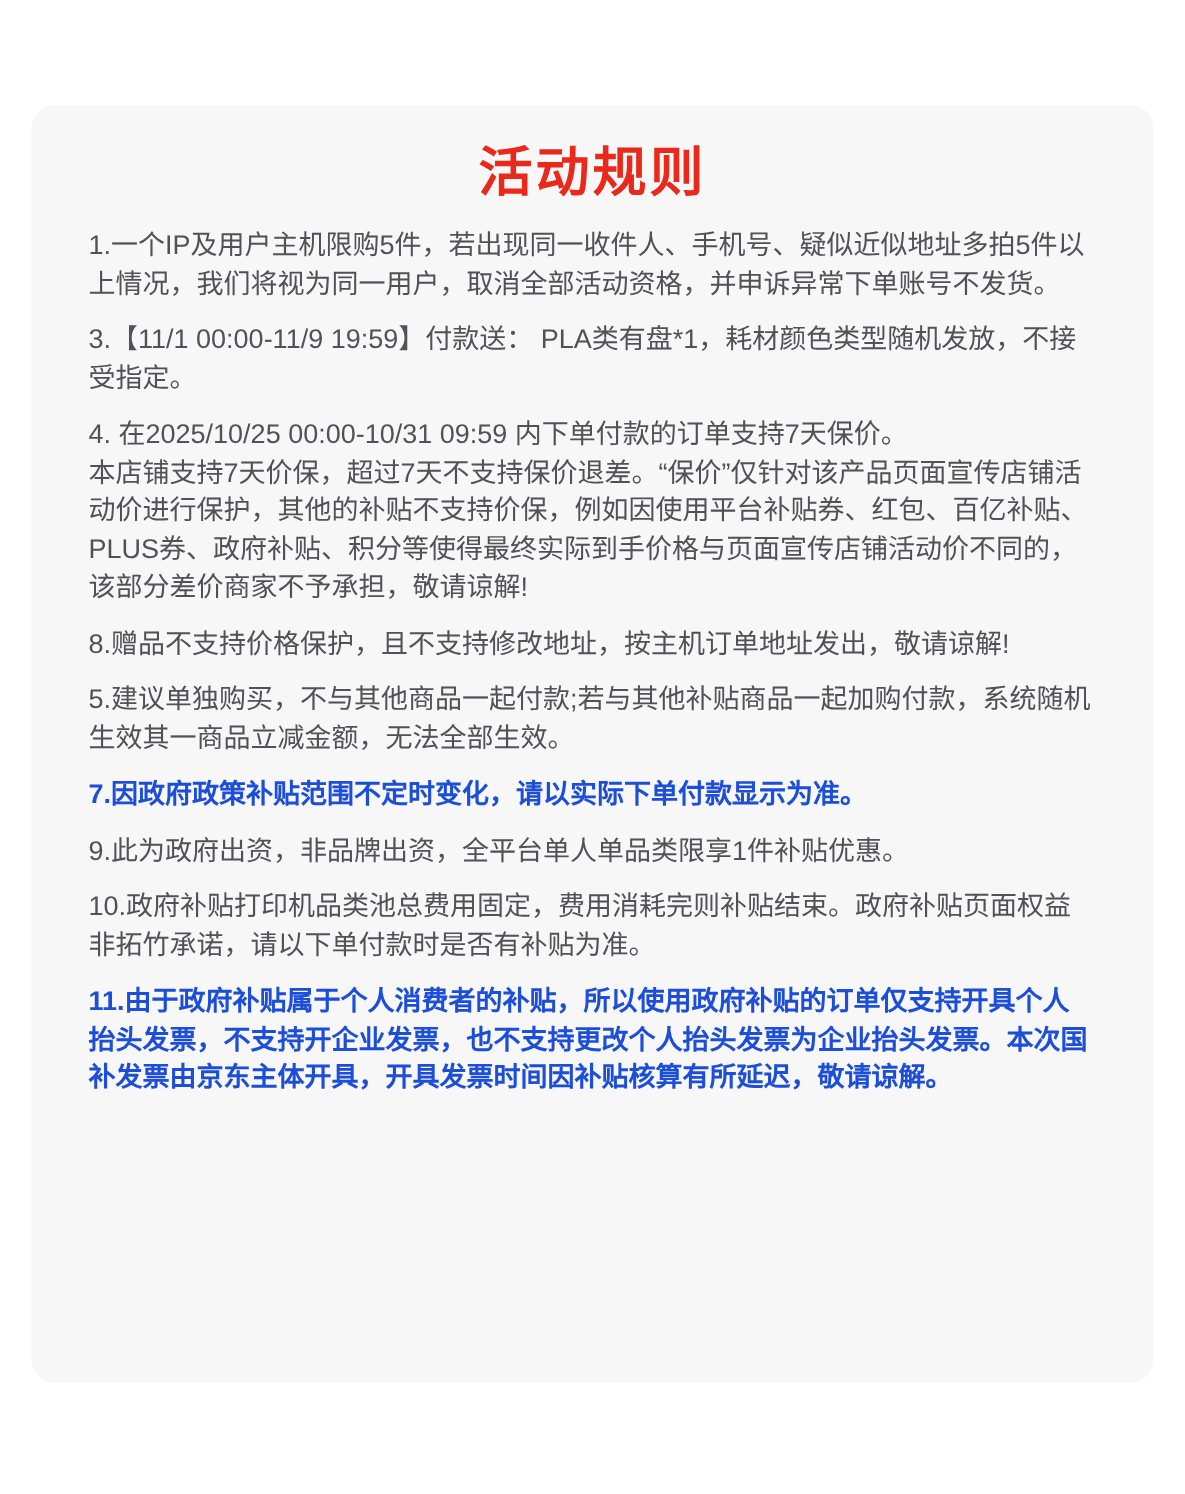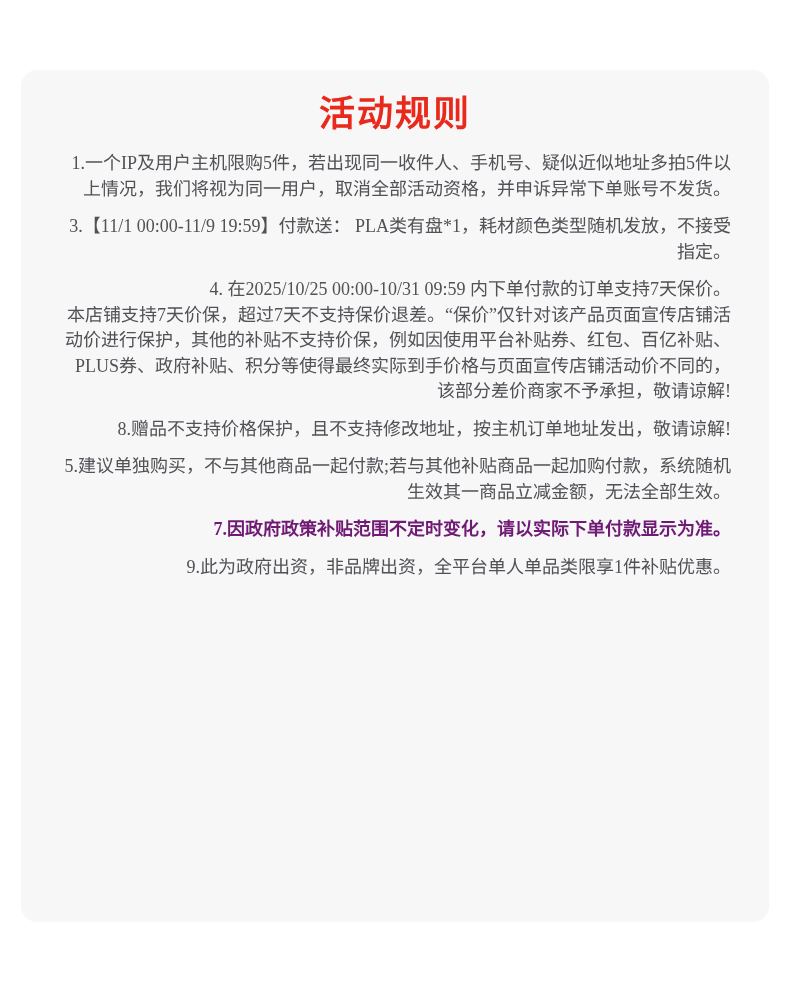--- a/index.html
+++ b/index.html
@@ -14,53 +14,54 @@
   }
   .rules-card {
     position: absolute;
     left: 21px;
     top: 70px;
     width: 748px;
     min-height: 852px;
     background: #f7f7f8;
     border-radius: 16px;
     padding: 24px 38px 30px 38px;
-    font-family: Liberation Serif, serif;
   }
   .rules-title {
     text-align: center;
     color: #e8291c;
     font-size: 36px;
     font-weight: bold;
     letter-spacing: 2px;
     line-height: 1.15;
     margin-bottom: 16px;
   }
   .rule-paragraph {
     color: #515156;
     font-size: 18px;
     line-height: 25.5px;
     margin-bottom: 12px;
     white-space: pre-line;
-    text-align: right;
+    text-align: left;
     word-wrap: break-word;
   }
   .rule-paragraph.bold {
     font-weight: bold;
-    color: #701a75;
+    color: #1d4ed8;
   }
   .rule-paragraph:last-child { margin-bottom: 0; }
 </style>
 </head>
 <body>
 
 <div class="rules-card">
   <h1 class="rules-title">活动规则</h1>
 
   <p class="rule-paragraph">1.一个IP及用户主机限购5件，若出现同一收件人、手机号、疑似近似地址多拍5件以上情况，我们将视为同一用户，取消全部活动资格，并申诉异常下单账号不发货。</p>
   <p class="rule-paragraph">3.【11/1 00:00-11/9 19:59】付款送： PLA类有盘*1，耗材颜色类型随机发放，不接受指定。</p>
   <p class="rule-paragraph">4. 在2025/10/25 00:00-10/31 09:59 内下单付款的订单支持7天保价。
 本店铺支持7天价保，超过7天不支持保价退差。“保价”仅针对该产品页面宣传店铺活动价进行保护，其他的补贴不支持价保，例如因使用平台补贴券、红包、百亿补贴、PLUS券、政府补贴、积分等使得最终实际到手价格与页面宣传店铺活动价不同的，该部分差价商家不予承担，敬请谅解!</p>
   <p class="rule-paragraph">8.赠品不支持价格保护，且不支持修改地址，按主机订单地址发出，敬请谅解!</p>
   <p class="rule-paragraph">5.建议单独购买，不与其他商品一起付款;若与其他补贴商品一起加购付款，系统随机生效其一商品立减金额，无法全部生效。</p>
   <p class="rule-paragraph bold">7.因政府政策补贴范围不定时变化，请以实际下单付款显示为准。</p>
   <p class="rule-paragraph">9.此为政府出资，非品牌出资，全平台单人单品类限享1件补贴优惠。</p>
+  <p class="rule-paragraph">10.政府补贴打印机品类池总费用固定，费用消耗完则补贴结束。政府补贴页面权益非拓竹承诺，请以下单付款时是否有补贴为准。</p>
+  <p class="rule-paragraph bold">11.由于政府补贴属于个人消费者的补贴，所以使用政府补贴的订单仅支持开具个人抬头发票，不支持开企业发票，也不支持更改个人抬头发票为企业抬头发票。本次国补发票由京东主体开具，开具发票时间因补贴核算有所延迟，敬请谅解。</p>
 </div>
 
 </body></html>

